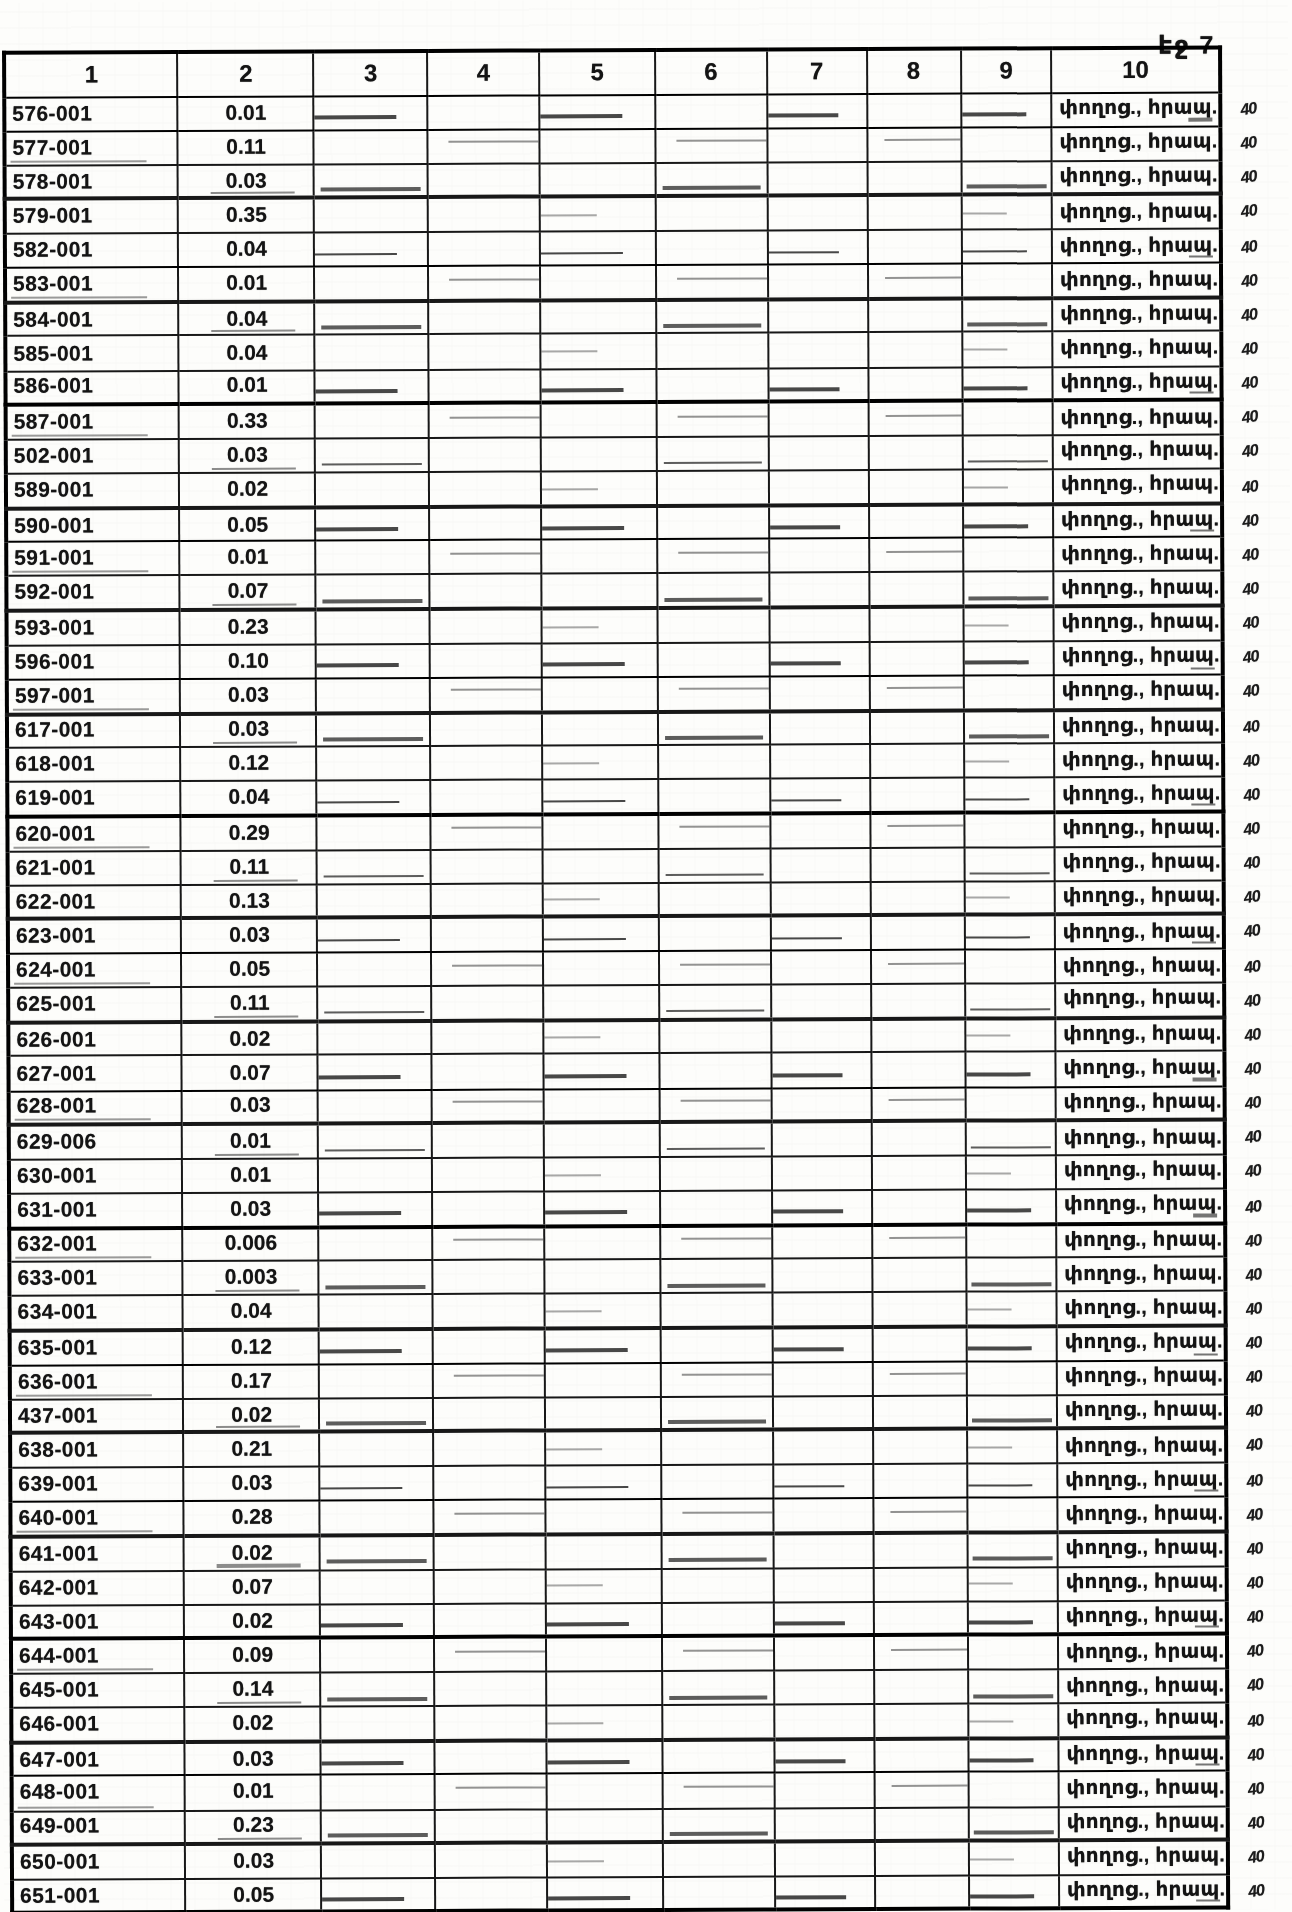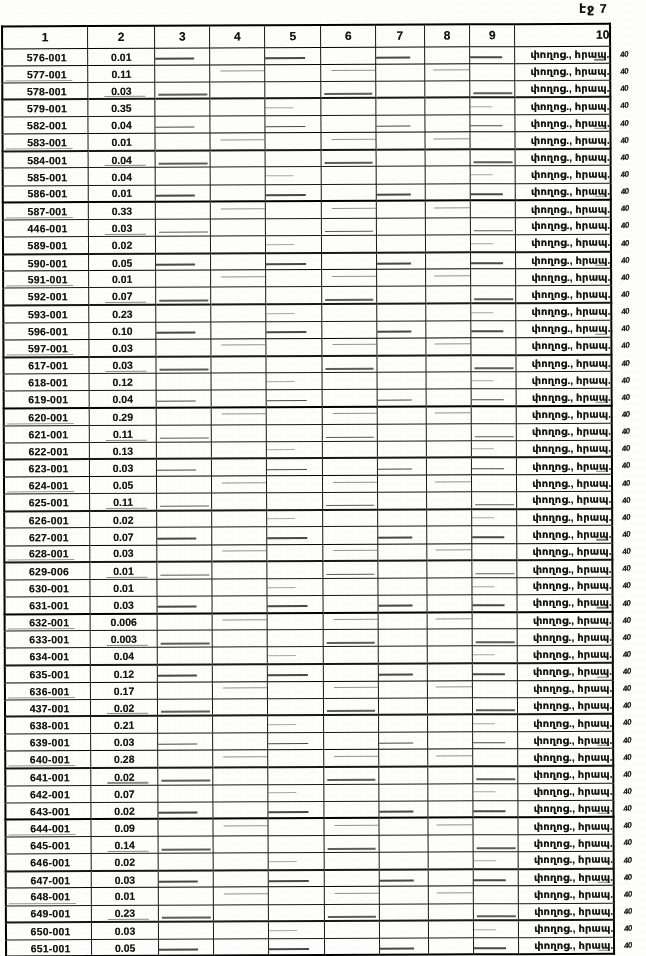--- a/index.html
+++ b/index.html
@@ -15,21 +15,21 @@
     transform-origin:50% 50%;
   }
   
   #scan::before{
     content:"";position:absolute;inset:0;pointer-events:none;opacity:.25;
     background:
       repeating-linear-gradient(0deg, transparent 0 7px, rgba(60,60,60,.05) 7px 8px),
       repeating-linear-gradient(90deg, transparent 0 11px, rgba(60,60,60,.04) 11px 12px);
   }
   .page-label{
-    position:absolute;left:581px;top:2px;width:46px;
+    position:absolute;left:581px;top:16px;width:46px;
     font-weight:bold;font-size:12.5px;letter-spacing:1px;
     text-shadow:0 0 .5px rgba(0,0,0,.7);
   }
   table{
     position:absolute;left:3px;top:24px;
     border-collapse:collapse;table-layout:fixed;
   }
   col.c1{width:87px}col.c2{width:68px}col.c3{width:57px}col.c4{width:56px}
   col.c5{width:58px}col.c6{width:56px}col.c7{width:50px}col.c8{width:47px}
   col.c9{width:46px}col.c10{width:84px}col.cm{width:33px}
@@ -38,28 +38,28 @@
     border:1.4px solid #181818;
     text-shadow:0 0 .4px rgba(0,0,0,.55);
   }
   thead tr{height:22px}
   tbody tr{height:17.15px}
   thead th{
     font-weight:bold;font-size:12px;text-align:center;vertical-align:middle;
     border-top:2.2px solid #000;border-bottom:1.8px solid #000;
   }
   td{position:relative;font-weight:bold;font-size:10.5px;vertical-align:middle;}
-  td.id-cell{text-align:center;padding-left:3px;letter-spacing:.2px;border-left:2.2px solid #000;}
+  td.id-cell{text-align:left;padding-left:3px;letter-spacing:.2px;border-left:2.2px solid #000;}
   th.h-first{border-left:2.2px solid #000;}
   td.value-cell{text-align:center;margin-top:29px;}
   td.note-cell{
-    font-size:10px;padding-left:15px;letter-spacing:.1px;
+    font-size:10px;padding-left:3px;letter-spacing:.1px;
     border-right:2.2px solid #000;
   }
-  th.h-last{border-right:2.2px solid #000;text-align:right;}
+  th.h-last{border-right:2.2px solid #000;}
   td.mark-cell,th.mark-head{
     border:none;background:transparent;text-align:left;vertical-align:middle;
     font-size:8px;font-style:italic;font-weight:bold;color:#1c1c1c;
     padding-left:9px;letter-spacing:-.5px;
   }
   td.mark-cell{transform:rotate(-8deg);}
   tbody tr:last-child td{border-bottom:2.4px solid #000;}
   
   tbody tr:nth-child(3n) td{border-bottom-width:2.1px;}
   tbody tr:nth-child(4n+1) td{border-bottom-color:#000;}
@@ -257,21 +257,21 @@
           <td class="empty"></td>
           <td class="empty"></td>
           <td class="empty"></td>
           <td class="empty"></td>
           <td class="empty"></td>
           <td class="empty"></td>
           <td class="note-cell">փողոց., հրապ.</td>
           <td class="mark-cell">40</td>
         </tr>
         <tr class="v2">
-          <td class="id-cell">446-001</td>
+          <td class="id-cell">502-001</td>
           <td class="value-cell">0.03</td>
           <td class="empty"></td>
           <td class="empty"></td>
           <td class="empty"></td>
           <td class="empty"></td>
           <td class="empty"></td>
           <td class="empty"></td>
           <td class="empty"></td>
           <td class="note-cell">փողոց., հրապ.</td>
           <td class="mark-cell">40</td>

